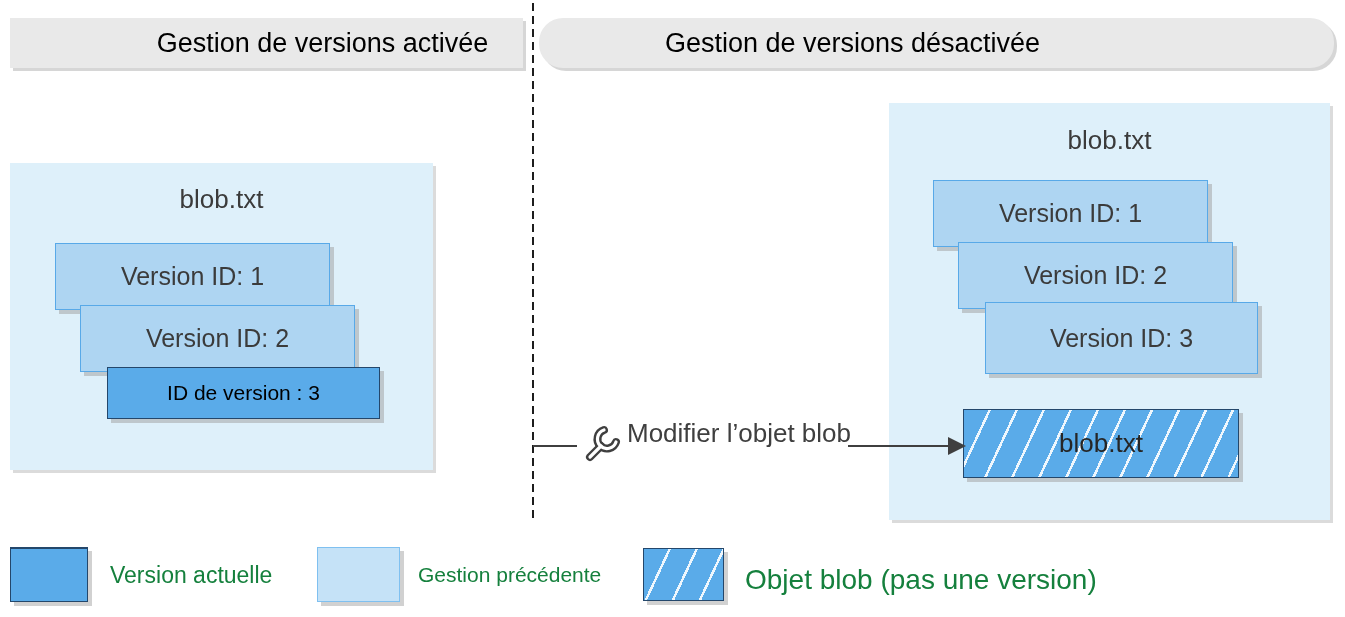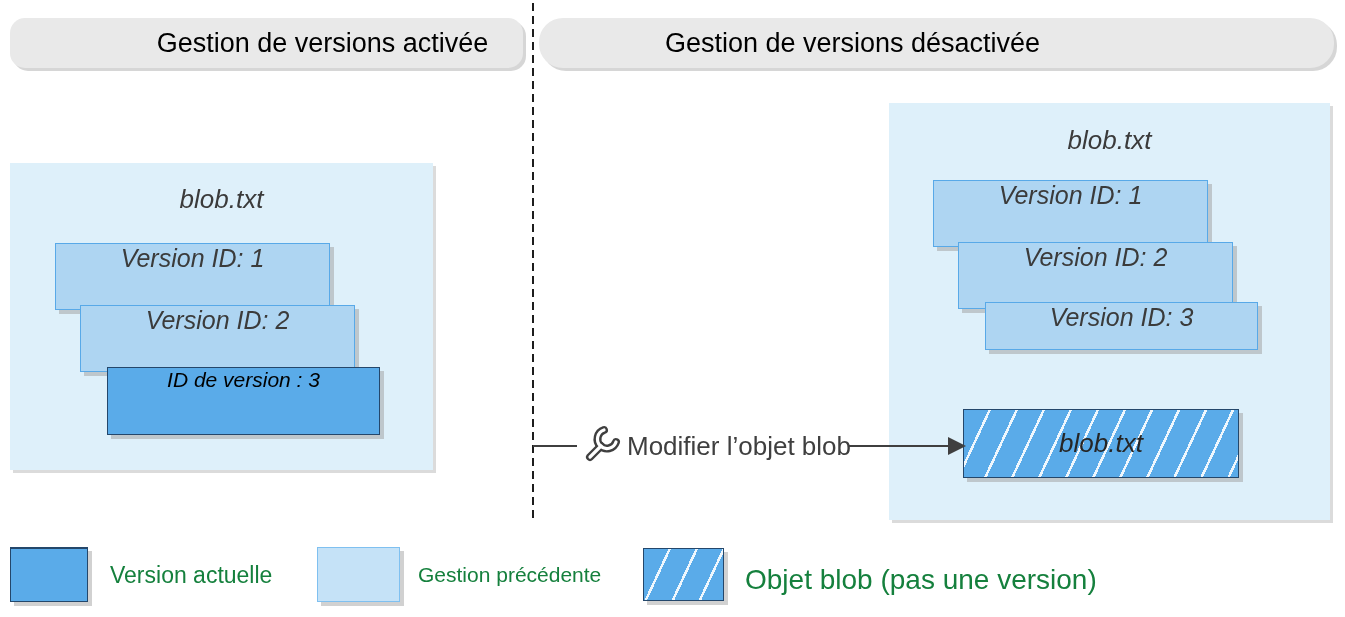--- a/index.html
+++ b/index.html
@@ -10,57 +10,56 @@
     overflow:hidden;
   }
 
   
   .hdr {
     position:absolute; top:18px; height:50px; background:#e9e9e9;
     box-shadow:3px 3px 0 rgba(180,180,180,.55);
     display:flex; align-items:center; justify-content:center;
     font-size:27px; color:#000;
   }
-  .hdr-left  { left:10px;  width:513px; padding-left:112px;border-radius:15px; }
+  .hdr-left  { left:10px;  width:513px; padding-left:112px; }
   .hdr-right { left:539px; width:795px; padding-right:168px;border-radius:24px; }
 
   
   .divider {
     position:absolute; left:532px; top:3px; width:2px; height:517px;
     background:repeating-linear-gradient(to bottom,#1d1d1d 0 8px,transparent 8px 13px);
   }
 
   
   .panel {
     position:absolute; background:#def0fa;
     box-shadow:3px 3px 0 rgba(176,176,176,.45);
-    font-style:italic;
   }
   .panel-left  { left:10px;  top:163px; width:423px; height:307px; }
   .panel-right { left:889px; top:103px; width:441px; height:417px; }
   .panel-title {
     position:absolute; left:0; width:100%; text-align:center;
     font-size:26px; color:#3b3b3b;
   }
   .panel-left  .panel-title { top:21px; }
   .panel-right .panel-title { top:22px; }
 
   
   .vbox {
-    position:absolute; display:flex; align-items:flex-start; justify-content:center;
+    position:absolute; display:flex; align-items:center; justify-content:center;
     font-size:25px; color:#3b3b3b;
     background:#aed5f2; border:1px solid #58a9e8;
     box-shadow:4px 4px 0 rgba(158,158,158,.5);
   }
   .panel-left  .v1 { left:45px; top:80px;  width:275px; height:67px; }
   .panel-left  .v2 { left:70px; top:142px; width:275px; height:67px; }
-  .panel-left  .v3 { left:97px; top:204px; width:273px; height:68px; }
+  .panel-left  .v3 { left:97px; top:204px; width:273px; height:52px; }
   .panel-right .v1 { left:44px; top:77px;  width:275px; height:67px; }
   .panel-right .v2 { left:69px; top:139px; width:275px; height:67px; }
-  .panel-right .v3 { left:96px; top:199px; width:273px; height:48px; }
+  .panel-right .v3 { left:96px; top:199px; width:273px; height:72px; }
 
   .vbox.current {
     background:#5aabe9; border:1px solid #24476b;
     font-size:21px; color:#000;
   }
 
   .hatched {
     background:#5aabe9;
     background-image:repeating-linear-gradient(115deg,
       transparent 0, transparent 22px,
@@ -71,21 +70,21 @@
     position:absolute; left:74px; top:306px; width:276px; height:69px;
     display:flex; align-items:center; justify-content:center;
     font-size:26px; color:#262626;
     box-shadow:4px 4px 0 rgba(158,158,158,.5);
   }
 
   
   .connector-line { position:absolute; left:533px; top:445px; width:44px; height:2px; background:#3f3f3f; }
   .wrench { position:absolute; left:582px; top:424px; width:40px; height:40px; }
   .action-label {
-    position:absolute; left:627px; top:431px; font-size:26px; color:#3f3f3f; white-space:nowrap;
+    position:absolute; left:627px; top:418px; font-size:26px; color:#3f3f3f; white-space:nowrap;
   }
   .arrow-line { position:absolute; left:848px; top:445px; width:102px; height:2px; background:#3f3f3f; }
   .arrow-head {
     position:absolute; left:948px; top:437px; width:0; height:0;
     border-top:9px solid transparent; border-bottom:9px solid transparent;
     border-left:18px solid #3f3f3f;
   }
 
   
   .legend-swatch { position:absolute; box-shadow:4px 4px 0 rgba(178,178,178,.6); }

